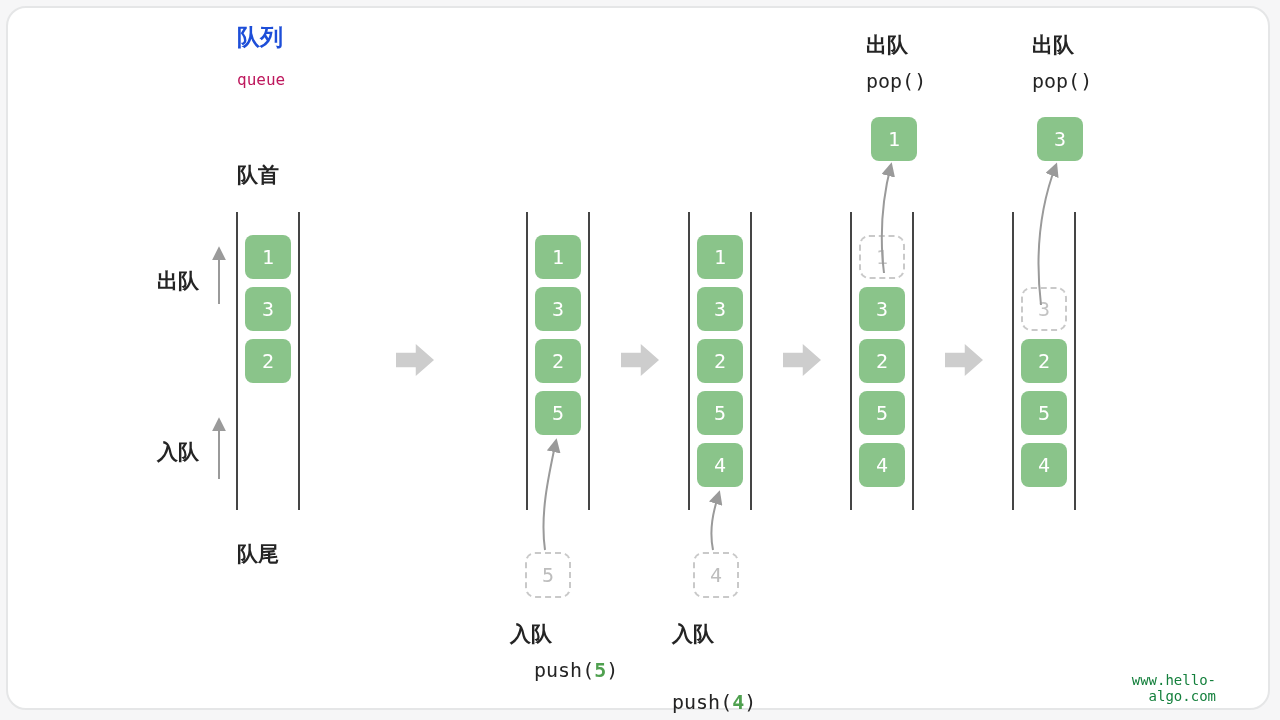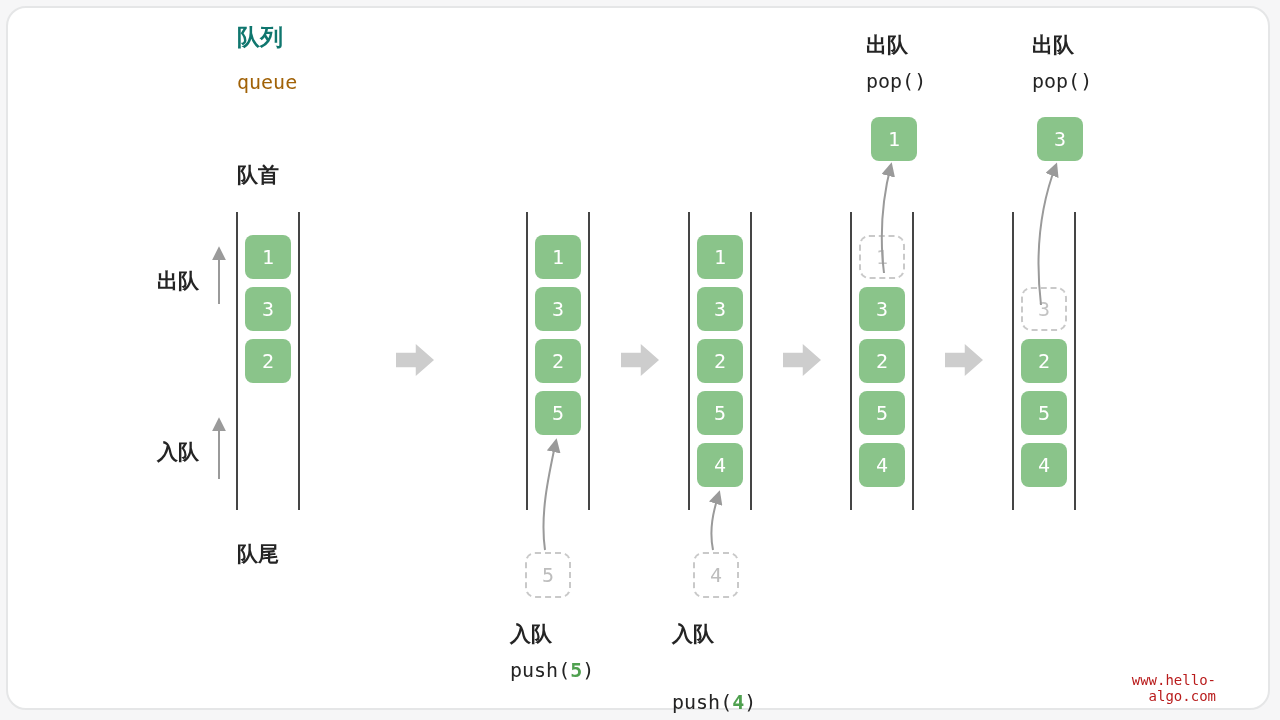--- a/index.html
+++ b/index.html
@@ -33,30 +33,30 @@
     box-sizing:border-box;
   }
   .zh{
     position:absolute;font-weight:bold;font-size:21px;color:#242424;
     white-space:nowrap;
   }
   .mono{
     position:absolute;font-family:"DejaVu Sans Mono",monospace;
     font-size:20px;color:#242424;white-space:nowrap;
   }
-  .title-zh{position:absolute;font-weight:bold;font-size:23px;color:#0f766e;}
-  .title-en{position:absolute;font-family:"DejaVu Sans Mono",monospace;font-size:20px;color:#a16207;}
+  .title-zh{position:absolute;font-weight:bold;font-size:23px;color:#1d4ed8;}
+  .title-en{position:absolute;font-family:"DejaVu Sans Mono",monospace;font-size:16px;color:#be185d;}
   .arg{color:#4fa04f;font-weight:bold;}
   .block-arrow{
     position:absolute;width:38px;height:32px;background:#cdcdcd;
     clip-path:polygon(0 27%,52% 27%,52% 0,100% 50%,52% 100%,52% 73%,0 73%);
   }
   .watermark{
     position:absolute;left:1080px;top:672px;width:136px;text-align:right;
-    font-family:"DejaVu Sans Mono",monospace;font-size:14px;color:#b91c1c;
+    font-family:"DejaVu Sans Mono",monospace;font-size:14px;color:#15803d;
   }
   svg.overlay{position:absolute;left:0;top:0;pointer-events:none;}
 </style>
 </head>
 <body>
 
 <div class="canvas">
   <div class="card"></div>
 
   <div class="title-zh" style="left:237px;top:22px;">队列</div>
@@ -74,21 +74,21 @@
   <div class="qbox" style="left:245px;top:339px;">2</div>
 
   <div class="rail" style="left:526px;"></div>
   <div class="rail" style="left:588px;"></div>
   <div class="qbox" style="left:535px;top:235px;">1</div>
   <div class="qbox" style="left:535px;top:287px;">3</div>
   <div class="qbox" style="left:535px;top:339px;">2</div>
   <div class="qbox" style="left:535px;top:391px;">5</div>
   <div class="pending" style="left:525px;top:552px;">5</div>
   <div class="zh" style="left:510px;top:620px;">入队</div>
-  <div class="mono" style="left:510px;top:658px;"><span>push(</span><span class="arg">5</span><span>)</span></div>
+  <div class="mono" style="left:534px;top:658px;"><span>push(</span><span class="arg">5</span><span>)</span></div>
 
   <div class="rail" style="left:688px;"></div>
   <div class="rail" style="left:750px;"></div>
   <div class="qbox" style="left:697px;top:235px;">1</div>
   <div class="qbox" style="left:697px;top:287px;">3</div>
   <div class="qbox" style="left:697px;top:339px;">2</div>
   <div class="qbox" style="left:697px;top:391px;">5</div>
   <div class="qbox" style="left:697px;top:443px;">4</div>
   <div class="pending" style="left:693px;top:552px;">4</div>
   <div class="zh" style="left:672px;top:620px;">入队</div>

